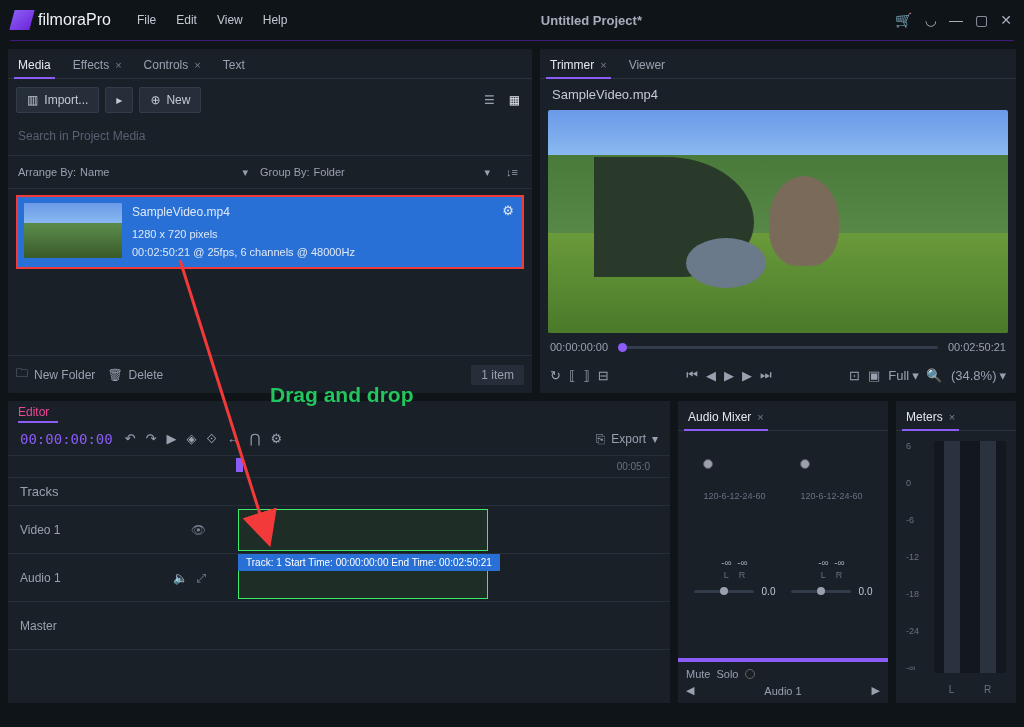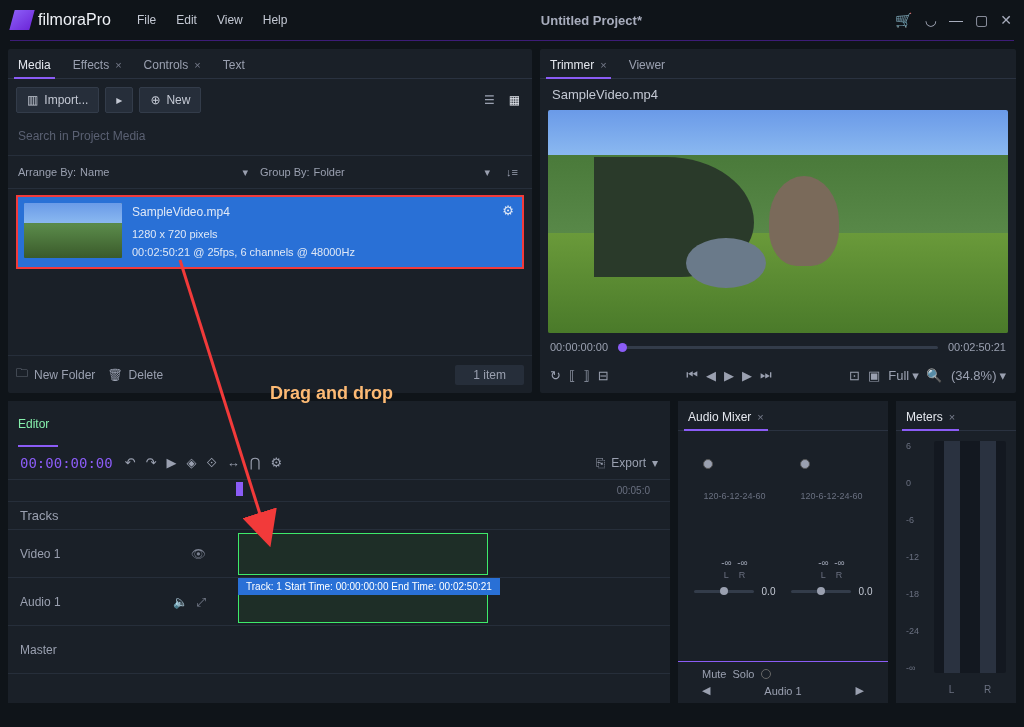--- a/index.html
+++ b/index.html
@@ -45,41 +45,41 @@
 .media-list { flex: 1; padding: 6px 8px; overflow: auto; }
 .media-item { display: flex; gap: 10px; background: #2970d6; border: 2px solid #f23a3a; padding: 6px; cursor: grab; position: relative; }
 .media-thumb { width: 98px; height: 55px; background: linear-gradient(to bottom, #4a7a3a 0%, #5a8a4a 40%, #3a5a2a 100%); border-radius: 1px; position: relative; overflow: hidden; }
 .media-thumb::before { content:''; position:absolute; top:0; left:0; right:0; height:20px; background: linear-gradient(to bottom, #6a9ae8, #8ab8f0); }
 .media-info { font-size: 11px; color: #dfe8f6; line-height: 1.6; }
 .media-info .name { font-size: 12px; margin-bottom: 4px; }
 .media-gear { position: absolute; top: 6px; right: 8px; color: #dfe8f6; font-size: 13px; }
 
 .media-footer { display: flex; align-items: center; padding: 8px; gap: 12px; border-top: 1px solid #262e3a; font-size: 12px; color: #9aa0b0; }
 .media-footer .btn-flat { display: inline-flex; gap: 6px; align-items: center; cursor: pointer; }
-.item-count { margin-left: auto; background: #262e3a; padding: 3px 18px; border-radius: 2px; }
+.item-count { margin-left: auto; background: #262e3a; padding: 3px 10px; border-radius: 2px; }
 
 
 .preview-name { padding: 8px 12px; font-size: 13px; color: #c4c9d4; }
 .preview-img { flex: 1; margin: 0 8px; background: linear-gradient(to bottom, #6a9ae8 0%, #8ab8f0 20%, #4a7a3a 20%, #5a8a4a 60%, #3a5a2a 100%); border-radius: 2px; position: relative; overflow: hidden; }
 .preview-img .rabbit { position:absolute; bottom:30%; left:48%; width:70px; height:90px; background:#7a6a5a; border-radius:50% 50% 40% 40%; }
 .preview-img .rock { position:absolute; bottom:20%; left:30%; width:80px; height:50px; background:#6a7a8a; border-radius:50%; }
 .preview-img .cave { position:absolute; bottom:25%; left:10%; width:160px; height:120px; background:#2a3a2a; border-radius:0 60% 50% 0; }
 .preview-img .grass { position:absolute; bottom:0; left:0; right:0; height:45%; background: linear-gradient(to bottom, #6a9a3a, #4a7a2a); }
 .preview-controls { padding: 8px 10px; display: flex; align-items: center; gap: 10px; font-size: 11px; color: #9aa0b0; }
 .preview-controls .timeline-bar { flex:1; height:3px; background:#333c4a; position:relative; border-radius: 2px; }
 .preview-controls .timeline-bar .knob { position:absolute; left:0; top:-3px; width:9px; height:9px; border-radius:50%; background:#8b5cf6; }
 .preview-buttons { display:flex; align-items:center; gap:8px; padding: 6px 10px 10px 10px; color:#9aa0b0; font-size:13px; }
 .preview-buttons .group { display:flex; gap:8px; align-items:center; }
 .preview-buttons .center { flex:1; justify-content:center; }
 .preview-buttons .dd-small { display:flex; align-items:center; gap:3px; }
 
 
 .lower { display:flex; padding: 0 8px 8px 8px; gap:8px; height: 310px; }
 .editor { flex:1; background:#1a2028; display:flex; flex-direction:column; }
-.editor-header-tab { padding: 16px 10px; color:#86efac; position: relative; display:inline-block; }
+.editor-header-tab { padding: 4px 10px; color:#ec4899; position: relative; display:inline-block; }
 .editor-header-tab::after { content:''; position:absolute; bottom:0; left:10px; width: 40px; height:2px; background:#8b5cf6;}
 .editor-toolbar { display:flex; align-items:center; gap:12px; padding:8px 12px; border-bottom: 1px solid #262e3a; color:#9aa0b0; }
 .editor-toolbar .tc { color:#8b5cf6; font-size:14px; font-family:monospace; }
 .editor-toolbar .tools { display:flex; gap:10px; font-size:13px;}
 .editor-toolbar .tools span { cursor:pointer; }
 .editor-toolbar .export { margin-left:auto; display:flex; gap:6px; align-items:center; cursor:pointer; }
 .timeline-ruler { height: 22px; position:relative; border-bottom:1px solid #262e3a; display:flex; padding-left: 210px; color:#6a7080; font-size:10px; align-items:center; }
 .timeline-ruler .playhead { position:absolute; left: 228px; top: 2px; width: 7px; height: 14px; background:#8b5cf6; }
 .timeline-ruler .tick { position:absolute; right: 20px; }
 .track-row { display:flex; height: 48px; border-bottom: 1px solid #262e3a; }
@@ -98,35 +98,35 @@
 .mixer { width:210px; background:#1a2028; display:flex; flex-direction:column; }
 .mixer-body { flex:1; padding: 10px 8px; display:flex; justify-content:space-around; position:relative; }
 .fader { display:flex; flex-direction:column; align-items:center; width: 90px;}
 .fader .scale { position:relative; height:110px; display:flex; justify-content:space-between; font-size:9px; color:#6a7080; align-items:center; }
 .fader .knob { width:10px; height:10px; border-radius:50%; background:#9aa0b0; border:1px solid #555; position:absolute; top: 18px; }
 .fader .db-label { font-size:10px; margin-top: 6px; color:#9aa0b0; }
 .fader .lr-meters { display:flex; gap: 10px; margin-top: 2px; font-size:9px; color:#6a7080; }
 .pan-row { display:flex; align-items:center; gap:8px; margin-top:6px; font-size:10px; }
 .pan-slider { width: 60px; height:3px; background:#333c4a; border-radius:2px; position:relative; }
 .pan-slider .k { position:absolute; left:50%; top:-3px; width:8px; height:8px; background:#9aa0b0; border-radius:50%; transform:translateX(-50%); }
-.mixer-footer { padding: 6px 24px; border-top:1px solid #8b5cf6; font-size:11px; color:#9aa0b0; }
+.mixer-footer { padding: 6px 8px; border-top:4px solid #8b5cf6; font-size:11px; color:#9aa0b0; }
 .mixer-footer .mute-solo { display:flex; gap:6px; align-items:center; margin-bottom: 4px; }
 .mixer-footer .mute-solo span { cursor: pointer; }
 .mixer-footer .rec { width:10px; height:10px; border:1px solid #666; border-radius:50%; }
 
 
 .meters { width:120px; background:#1a2028; display:flex; flex-direction:column; }
 .meters-body { flex:1; padding:10px 8px; position:relative; }
 .meters-scale { position:absolute; left: 10px; top: 10px; bottom: 30px; display:flex; flex-direction:column; justify-content:space-between; font-size:9px; color:#6a7080; }
 .meters-bars { position:absolute; left: 38px; top: 10px; bottom: 30px; right: 10px; background:#131820; border-radius:2px; display:flex; justify-content:space-around; align-items:flex-end; }
 .meter-bar { width: 16px; background:#2a3240; height: 100%; }
 .meters-lr { position:absolute; bottom: 8px; left:38px; right:10px; display:flex; justify-content:space-around; font-size:10px; color:#6a7080; }
 
 
-.ann-text { position:absolute; left: 270px; top: 383px; color:#fdba74; font-weight:bold; font-size: 18px; z-index:100;text-align:center; }
+.ann-text { position:absolute; left: 270px; top: 383px; color:#22c55e; font-weight:bold; font-size: 21px; z-index:100;text-align:center; }
 .ann-arrow { position:absolute; left: 170px; top: 250px; z-index: 99; pointer-events:none; }
 </style>
 </head>
 <body>
 
 <div class="titlebar">
   <div class="logo">
     <div class="logo-mark"></div>
     <div class="logo-text"><span>filmora</span><span class="pro">Pro</span></div>
   </div>

